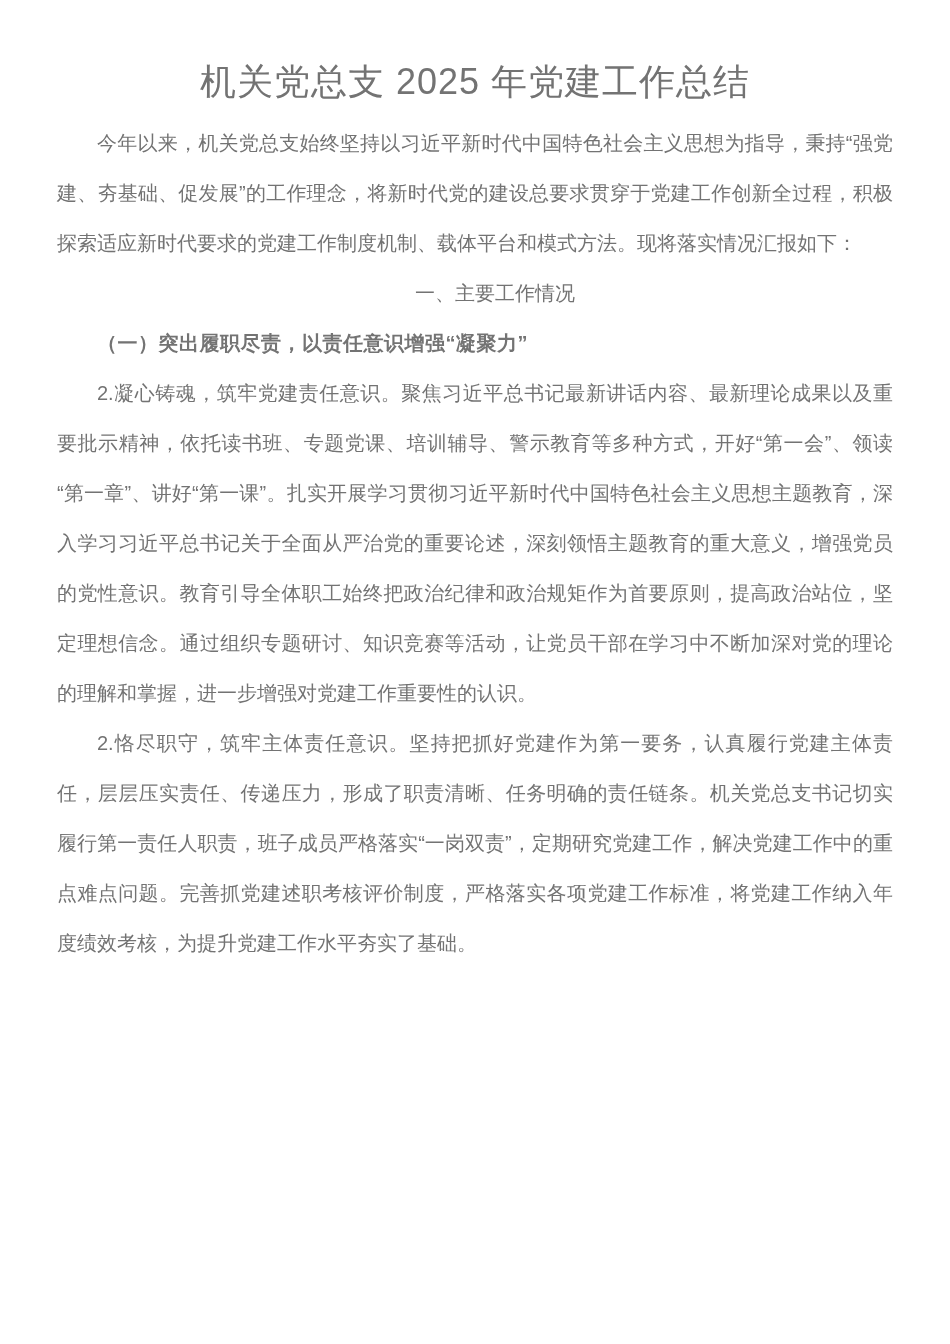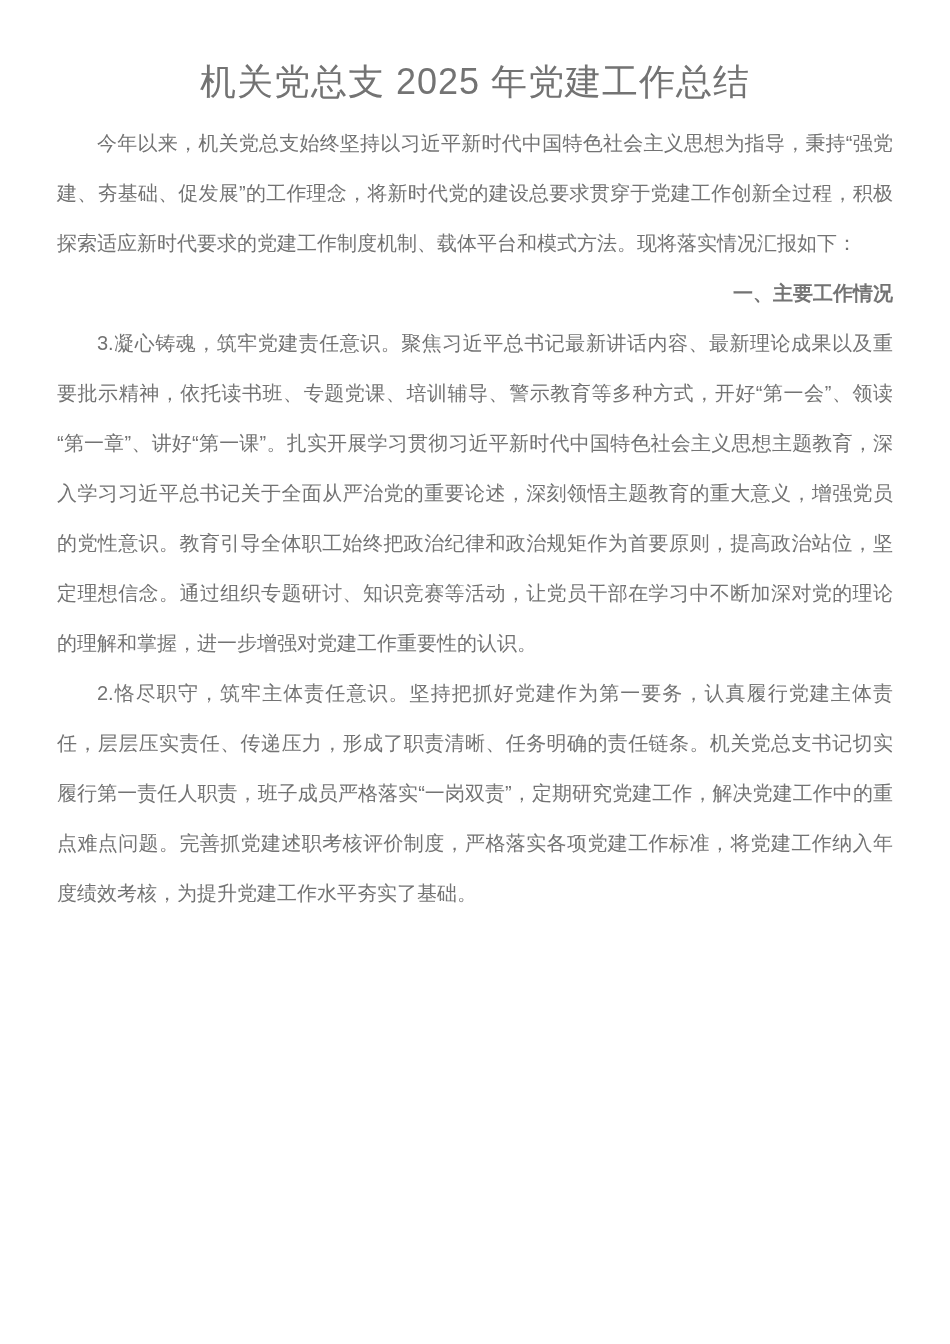--- a/index.html
+++ b/index.html
@@ -33,22 +33,22 @@
     margin: 0;
     font-size: 20px;
     line-height: 50px;
     text-indent: 2em;
     text-align: justify;
     text-justify: inter-ideograph;
     word-break: break-all;
     overflow-wrap: break-word;
   }
   .sec-heading {
-    font-weight: 700;
-    text-align: right;
+    font-weight: 400;
+    text-align: center;
   }
   .subsec-heading {
     font-weight: 700;
     text-align: left;
     letter-spacing: 0.5px;
   }
   .body-par {
     font-weight: 400;
   }
 </style>
@@ -56,19 +56,20 @@
 <body>
 
 <div class="page">
 
   <h1 class="doc-title">机关党总支 2025 年党建工作总结</h1>
 
   <p class="body-par">今年以来，机关党总支始终坚持以习近平新时代中国特色社会主义思想为指导，秉持“强党建、夯基础、促发展”的工作理念，将新时代党的建设总要求贯穿于党建工作创新全过程，积极探索适应新时代要求的党建工作制度机制、载体平台和模式方法。现将落实情况汇报如下：</p>
 
   <h2 class="sec-heading">一、主要工作情况</h2>
 
+  <h3 class="subsec-heading">（一）突出履职尽责，以责任意识增强“凝聚力”</h3>
 
-  <p class="body-par">3.凝心铸魂，筑牢党建责任意识。聚焦习近平总书记最新讲话内容、最新理论成果以及重要批示精神，依托读书班、专题党课、培训辅导、警示教育等多种方式，开好“第一会”、领读“第一章”、讲好“第一课”。扎实开展学习贯彻习近平新时代中国特色社会主义思想主题教育，深入学习习近平总书记关于全面从严治党的重要论述，深刻领悟主题教育的重大意义，增强党员的党性意识。教育引导全体职工始终把政治纪律和政治规矩作为首要原则，提高政治站位，坚定理想信念。通过组织专题研讨、知识竞赛等活动，让党员干部在学习中不断加深对党的理论的理解和掌握，进一步增强对党建工作重要性的认识。</p>
+  <p class="body-par">2.凝心铸魂，筑牢党建责任意识。聚焦习近平总书记最新讲话内容、最新理论成果以及重要批示精神，依托读书班、专题党课、培训辅导、警示教育等多种方式，开好“第一会”、领读“第一章”、讲好“第一课”。扎实开展学习贯彻习近平新时代中国特色社会主义思想主题教育，深入学习习近平总书记关于全面从严治党的重要论述，深刻领悟主题教育的重大意义，增强党员的党性意识。教育引导全体职工始终把政治纪律和政治规矩作为首要原则，提高政治站位，坚定理想信念。通过组织专题研讨、知识竞赛等活动，让党员干部在学习中不断加深对党的理论的理解和掌握，进一步增强对党建工作重要性的认识。</p>
 
   <p class="body-par">2.恪尽职守，筑牢主体责任意识。坚持把抓好党建作为第一要务，认真履行党建主体责任，层层压实责任、传递压力，形成了职责清晰、任务明确的责任链条。机关党总支书记切实履行第一责任人职责，班子成员严格落实“一岗双责”，定期研究党建工作，解决党建工作中的重点难点问题。完善抓党建述职考核评价制度，严格落实各项党建工作标准，将党建工作纳入年度绩效考核，为提升党建工作水平夯实了基础。</p>
 
 
 </div>
 
 </body></html>

